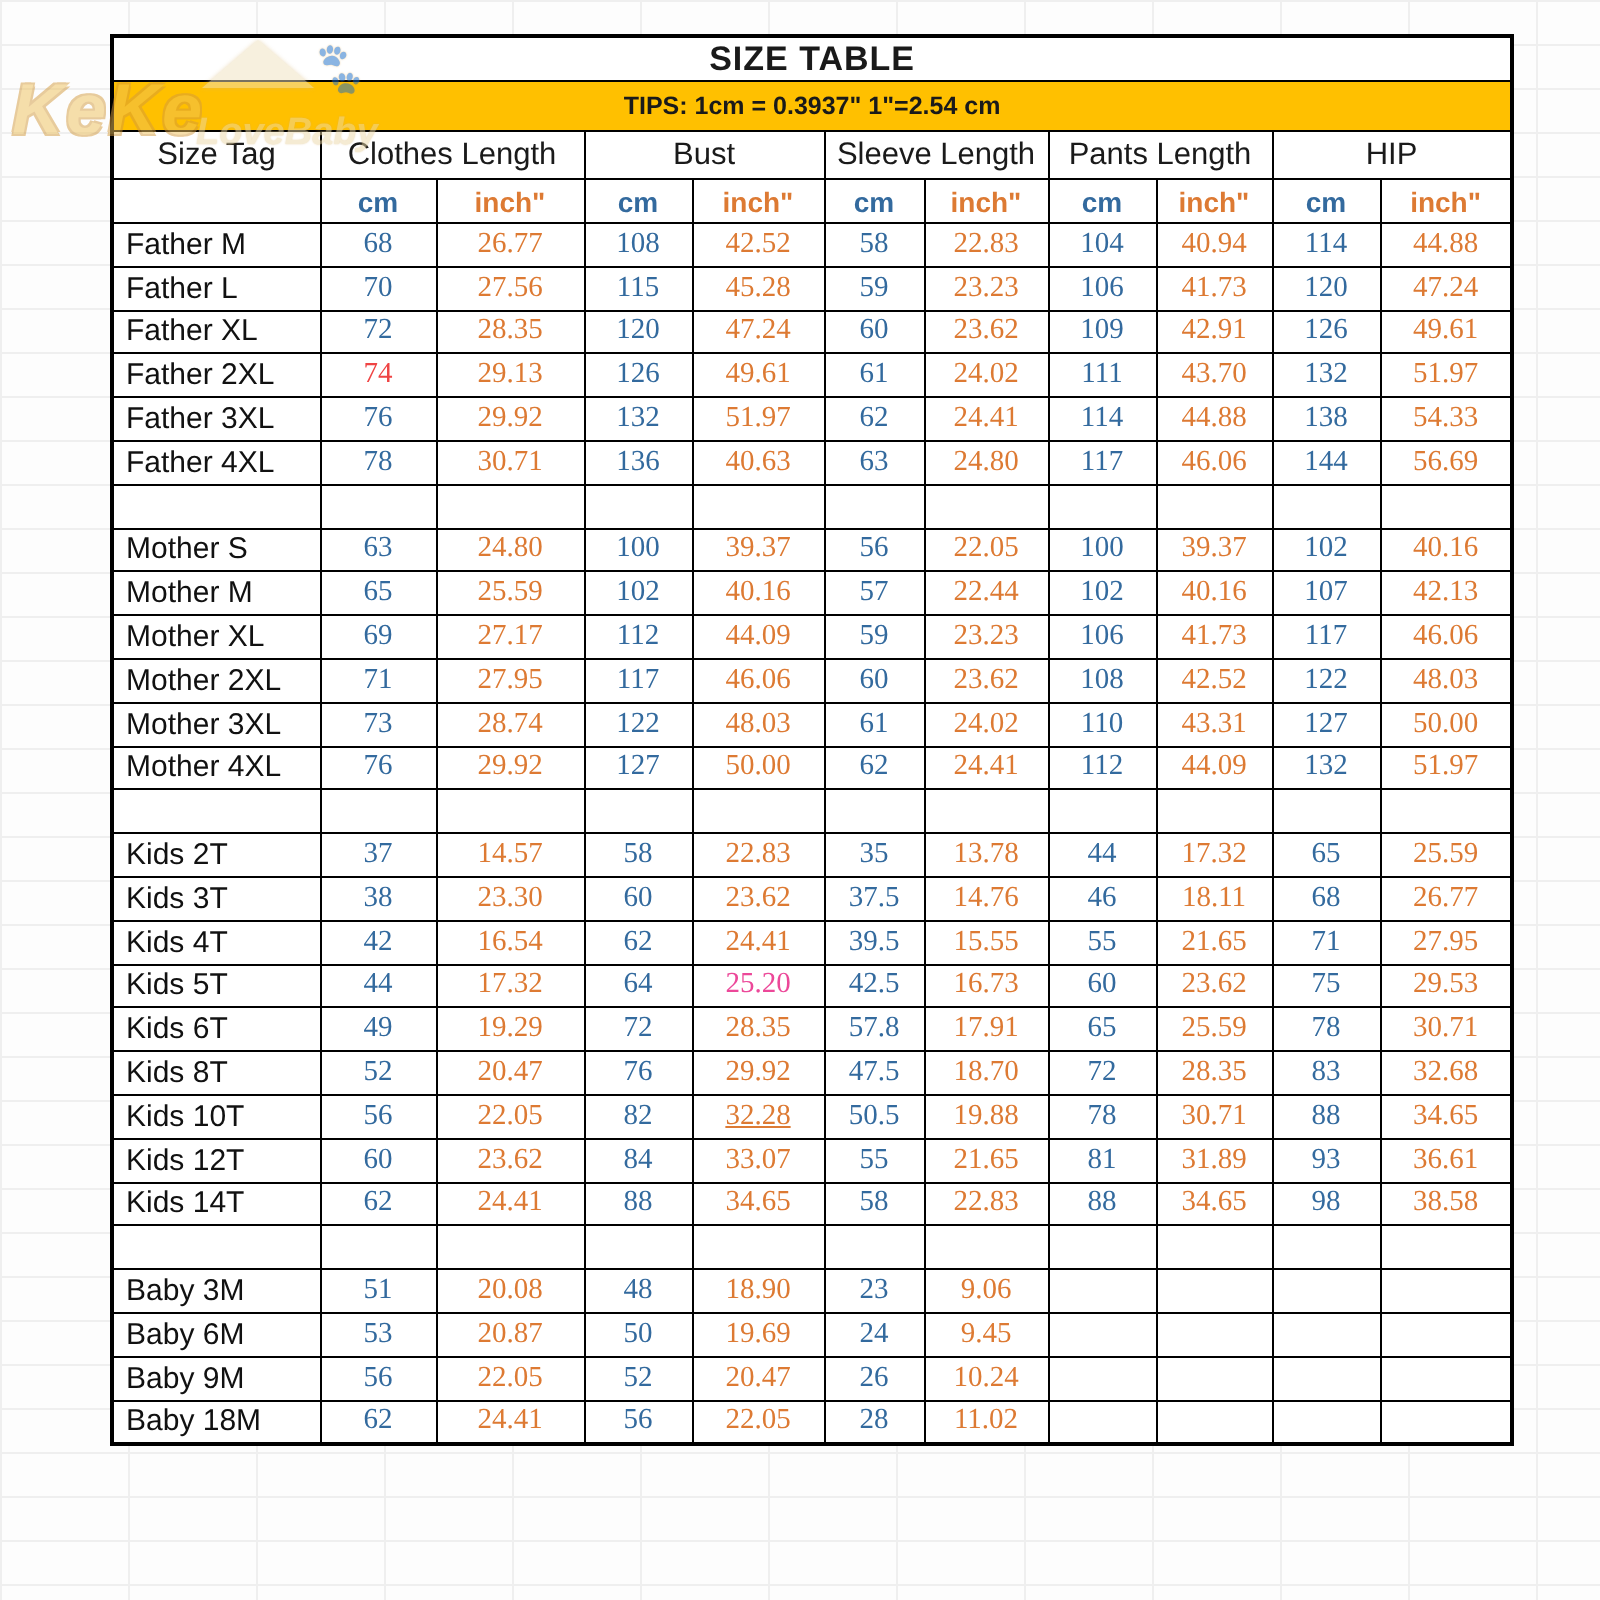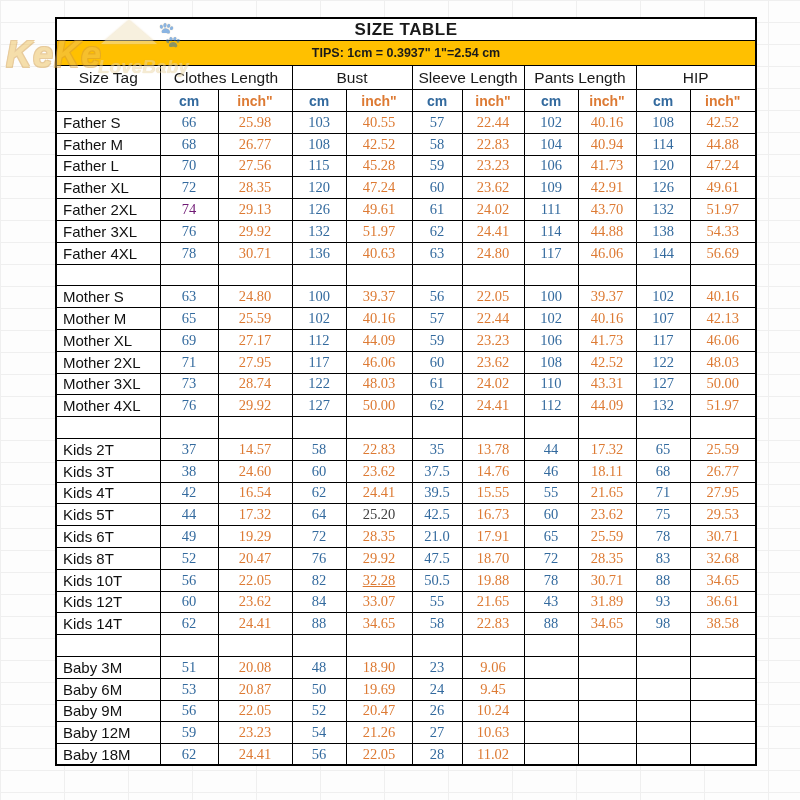--- a/index.html
+++ b/index.html
@@ -113,33 +113,20 @@
         <th class="u-cm" style="color: rgb(51, 106, 158);">cm</th>
         <th class="u-in" style="color: rgb(221, 122, 51);">inch"</th>
         <th class="u-cm" style="color: rgb(51, 106, 158);">cm</th>
         <th class="u-in" style="color: rgb(221, 122, 51);">inch"</th>
         <th class="u-cm" style="color: rgb(51, 106, 158);">cm</th>
         <th class="u-in" style="color: rgb(221, 122, 51);">inch"</th>
       </tr>
     </thead>
     <tbody>
         <tr>
-          <td class="tag">Father S</td>
-          <td style="color: rgb(51, 106, 158);">66</td>
-          <td style="color: rgb(221, 122, 51);">25.98</td>
-          <td style="color: rgb(51, 106, 158);">103</td>
-          <td style="color: rgb(221, 122, 51);">40.55</td>
-          <td style="color: rgb(51, 106, 158);">57</td>
-          <td style="color: rgb(221, 122, 51);">22.44</td>
-          <td style="color: rgb(51, 106, 158);">102</td>
-          <td style="color: rgb(221, 122, 51);">40.16</td>
-          <td style="color: rgb(51, 106, 158);">108</td>
-          <td style="color: rgb(221, 122, 51);">42.52</td>
-        </tr>
-        <tr>
           <td class="tag">Father M</td>
           <td style="color: rgb(51, 106, 158);">68</td>
           <td style="color: rgb(221, 122, 51);">26.77</td>
           <td style="color: rgb(51, 106, 158);">108</td>
           <td style="color: rgb(221, 122, 51);">42.52</td>
           <td style="color: rgb(51, 106, 158);">58</td>
           <td style="color: rgb(221, 122, 51);">22.83</td>
           <td style="color: rgb(51, 106, 158);">104</td>
           <td style="color: rgb(221, 122, 51);">40.94</td>
           <td style="color: rgb(51, 106, 158);">114</td>
@@ -166,21 +153,21 @@
           <td style="color: rgb(221, 122, 51);">47.24</td>
           <td style="color: rgb(51, 106, 158);">60</td>
           <td style="color: rgb(221, 122, 51);">23.62</td>
           <td style="color: rgb(51, 106, 158);">109</td>
           <td style="color: rgb(221, 122, 51);">42.91</td>
           <td style="color: rgb(51, 106, 158);">126</td>
           <td style="color: rgb(221, 122, 51);">49.61</td>
         </tr>
         <tr>
           <td class="tag">Father 2XL</td>
-          <td style="color: #701a75;">74</td>
+          <td style="color: #ef4444;">74</td>
           <td style="color: rgb(221, 122, 51);">29.13</td>
           <td style="color: rgb(51, 106, 158);">126</td>
           <td style="color: rgb(221, 122, 51);">49.61</td>
           <td style="color: rgb(51, 106, 158);">61</td>
           <td style="color: rgb(221, 122, 51);">24.02</td>
           <td style="color: rgb(51, 106, 158);">111</td>
           <td style="color: rgb(221, 122, 51);">43.70</td>
           <td style="color: rgb(51, 106, 158);">132</td>
           <td style="color: rgb(221, 122, 51);">51.97</td>
         </tr>
@@ -323,21 +310,21 @@
           <td style="color: rgb(51, 106, 158);">35</td>
           <td style="color: rgb(221, 122, 51);">13.78</td>
           <td style="color: rgb(51, 106, 158);">44</td>
           <td style="color: rgb(221, 122, 51);">17.32</td>
           <td style="color: rgb(51, 106, 158);">65</td>
           <td style="color: rgb(221, 122, 51);">25.59</td>
         </tr>
         <tr>
           <td class="tag">Kids 3T</td>
           <td style="color: rgb(51, 106, 158);">38</td>
-          <td style="color: rgb(221, 122, 51);">24.60</td>
+          <td style="color: rgb(221, 122, 51);">23.30</td>
           <td style="color: rgb(51, 106, 158);">60</td>
           <td style="color: rgb(221, 122, 51);">23.62</td>
           <td style="color: rgb(51, 106, 158);">37.5</td>
           <td style="color: rgb(221, 122, 51);">14.76</td>
           <td style="color: rgb(51, 106, 158);">46</td>
           <td style="color: rgb(221, 122, 51);">18.11</td>
           <td style="color: rgb(51, 106, 158);">68</td>
           <td style="color: rgb(221, 122, 51);">26.77</td>
         </tr>
         <tr>
@@ -351,35 +338,35 @@
           <td style="color: rgb(51, 106, 158);">55</td>
           <td style="color: rgb(221, 122, 51);">21.65</td>
           <td style="color: rgb(51, 106, 158);">71</td>
           <td style="color: rgb(221, 122, 51);">27.95</td>
         </tr>
         <tr>
           <td class="tag">Kids 5T</td>
           <td style="color: rgb(51, 106, 158);">44</td>
           <td style="color: rgb(221, 122, 51);">17.32</td>
           <td style="color: rgb(51, 106, 158);">64</td>
-          <td style="color: #404040;">25.20</td>
+          <td style="color: #ec4899;">25.20</td>
           <td style="color: rgb(51, 106, 158);">42.5</td>
           <td style="color: rgb(221, 122, 51);">16.73</td>
           <td style="color: rgb(51, 106, 158);">60</td>
           <td style="color: rgb(221, 122, 51);">23.62</td>
           <td style="color: rgb(51, 106, 158);">75</td>
           <td style="color: rgb(221, 122, 51);">29.53</td>
         </tr>
         <tr>
           <td class="tag">Kids 6T</td>
           <td style="color: rgb(51, 106, 158);">49</td>
           <td style="color: rgb(221, 122, 51);">19.29</td>
           <td style="color: rgb(51, 106, 158);">72</td>
           <td style="color: rgb(221, 122, 51);">28.35</td>
-          <td style="color: rgb(51, 106, 158);">21.0</td>
+          <td style="color: rgb(51, 106, 158);">57.8</td>
           <td style="color: rgb(221, 122, 51);">17.91</td>
           <td style="color: rgb(51, 106, 158);">65</td>
           <td style="color: rgb(221, 122, 51);">25.59</td>
           <td style="color: rgb(51, 106, 158);">78</td>
           <td style="color: rgb(221, 122, 51);">30.71</td>
         </tr>
         <tr>
           <td class="tag">Kids 8T</td>
           <td style="color: rgb(51, 106, 158);">52</td>
           <td style="color: rgb(221, 122, 51);">20.47</td>
@@ -406,21 +393,21 @@
           <td style="color: rgb(221, 122, 51);">34.65</td>
         </tr>
         <tr>
           <td class="tag">Kids 12T</td>
           <td style="color: rgb(51, 106, 158);">60</td>
           <td style="color: rgb(221, 122, 51);">23.62</td>
           <td style="color: rgb(51, 106, 158);">84</td>
           <td style="color: rgb(221, 122, 51);">33.07</td>
           <td style="color: rgb(51, 106, 158);">55</td>
           <td style="color: rgb(221, 122, 51);">21.65</td>
-          <td style="color: rgb(51, 106, 158);">43</td>
+          <td style="color: rgb(51, 106, 158);">81</td>
           <td style="color: rgb(221, 122, 51);">31.89</td>
           <td style="color: rgb(51, 106, 158);">93</td>
           <td style="color: rgb(221, 122, 51);">36.61</td>
         </tr>
         <tr>
           <td class="tag">Kids 14T</td>
           <td style="color: rgb(51, 106, 158);">62</td>
           <td style="color: rgb(221, 122, 51);">24.41</td>
           <td style="color: rgb(51, 106, 158);">88</td>
           <td style="color: rgb(221, 122, 51);">34.65</td>
@@ -477,33 +464,20 @@
           <td style="color: rgb(51, 106, 158);">52</td>
           <td style="color: rgb(221, 122, 51);">20.47</td>
           <td style="color: rgb(51, 106, 158);">26</td>
           <td style="color: rgb(221, 122, 51);">10.24</td>
           <td style="color: rgb(51, 106, 158);"></td>
           <td style="color: rgb(221, 122, 51);"></td>
           <td style="color: rgb(51, 106, 158);"></td>
           <td style="color: rgb(221, 122, 51);"></td>
         </tr>
         <tr>
-          <td class="tag">Baby 12M</td>
-          <td style="color: rgb(51, 106, 158);">59</td>
-          <td style="color: rgb(221, 122, 51);">23.23</td>
-          <td style="color: rgb(51, 106, 158);">54</td>
-          <td style="color: rgb(221, 122, 51);">21.26</td>
-          <td style="color: rgb(51, 106, 158);">27</td>
-          <td style="color: rgb(221, 122, 51);">10.63</td>
-          <td style="color: rgb(51, 106, 158);"></td>
-          <td style="color: rgb(221, 122, 51);"></td>
-          <td style="color: rgb(51, 106, 158);"></td>
-          <td style="color: rgb(221, 122, 51);"></td>
-        </tr>
-        <tr>
           <td class="tag">Baby 18M</td>
           <td style="color: rgb(51, 106, 158);">62</td>
           <td style="color: rgb(221, 122, 51);">24.41</td>
           <td style="color: rgb(51, 106, 158);">56</td>
           <td style="color: rgb(221, 122, 51);">22.05</td>
           <td style="color: rgb(51, 106, 158);">28</td>
           <td style="color: rgb(221, 122, 51);">11.02</td>
           <td style="color: rgb(51, 106, 158);"></td>
           <td style="color: rgb(221, 122, 51);"></td>
           <td style="color: rgb(51, 106, 158);"></td>

